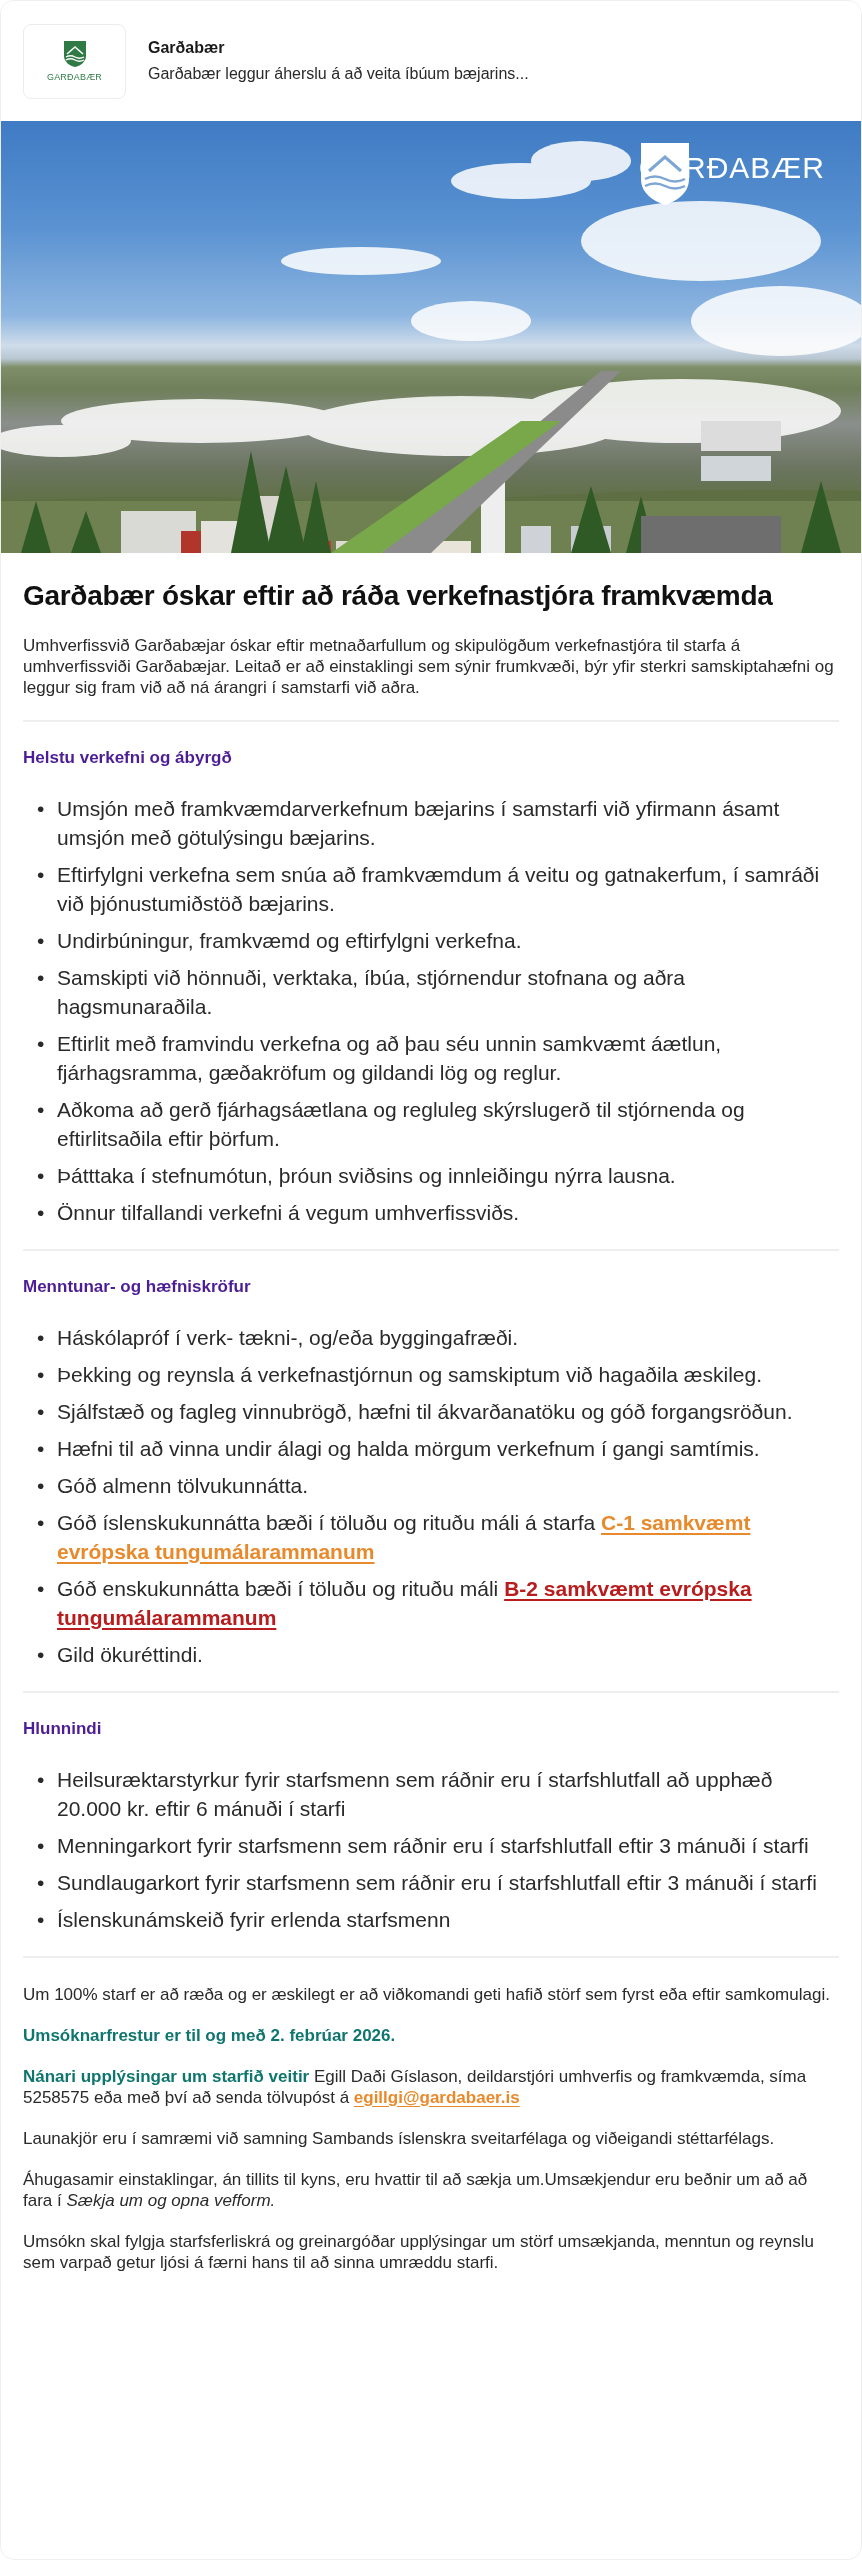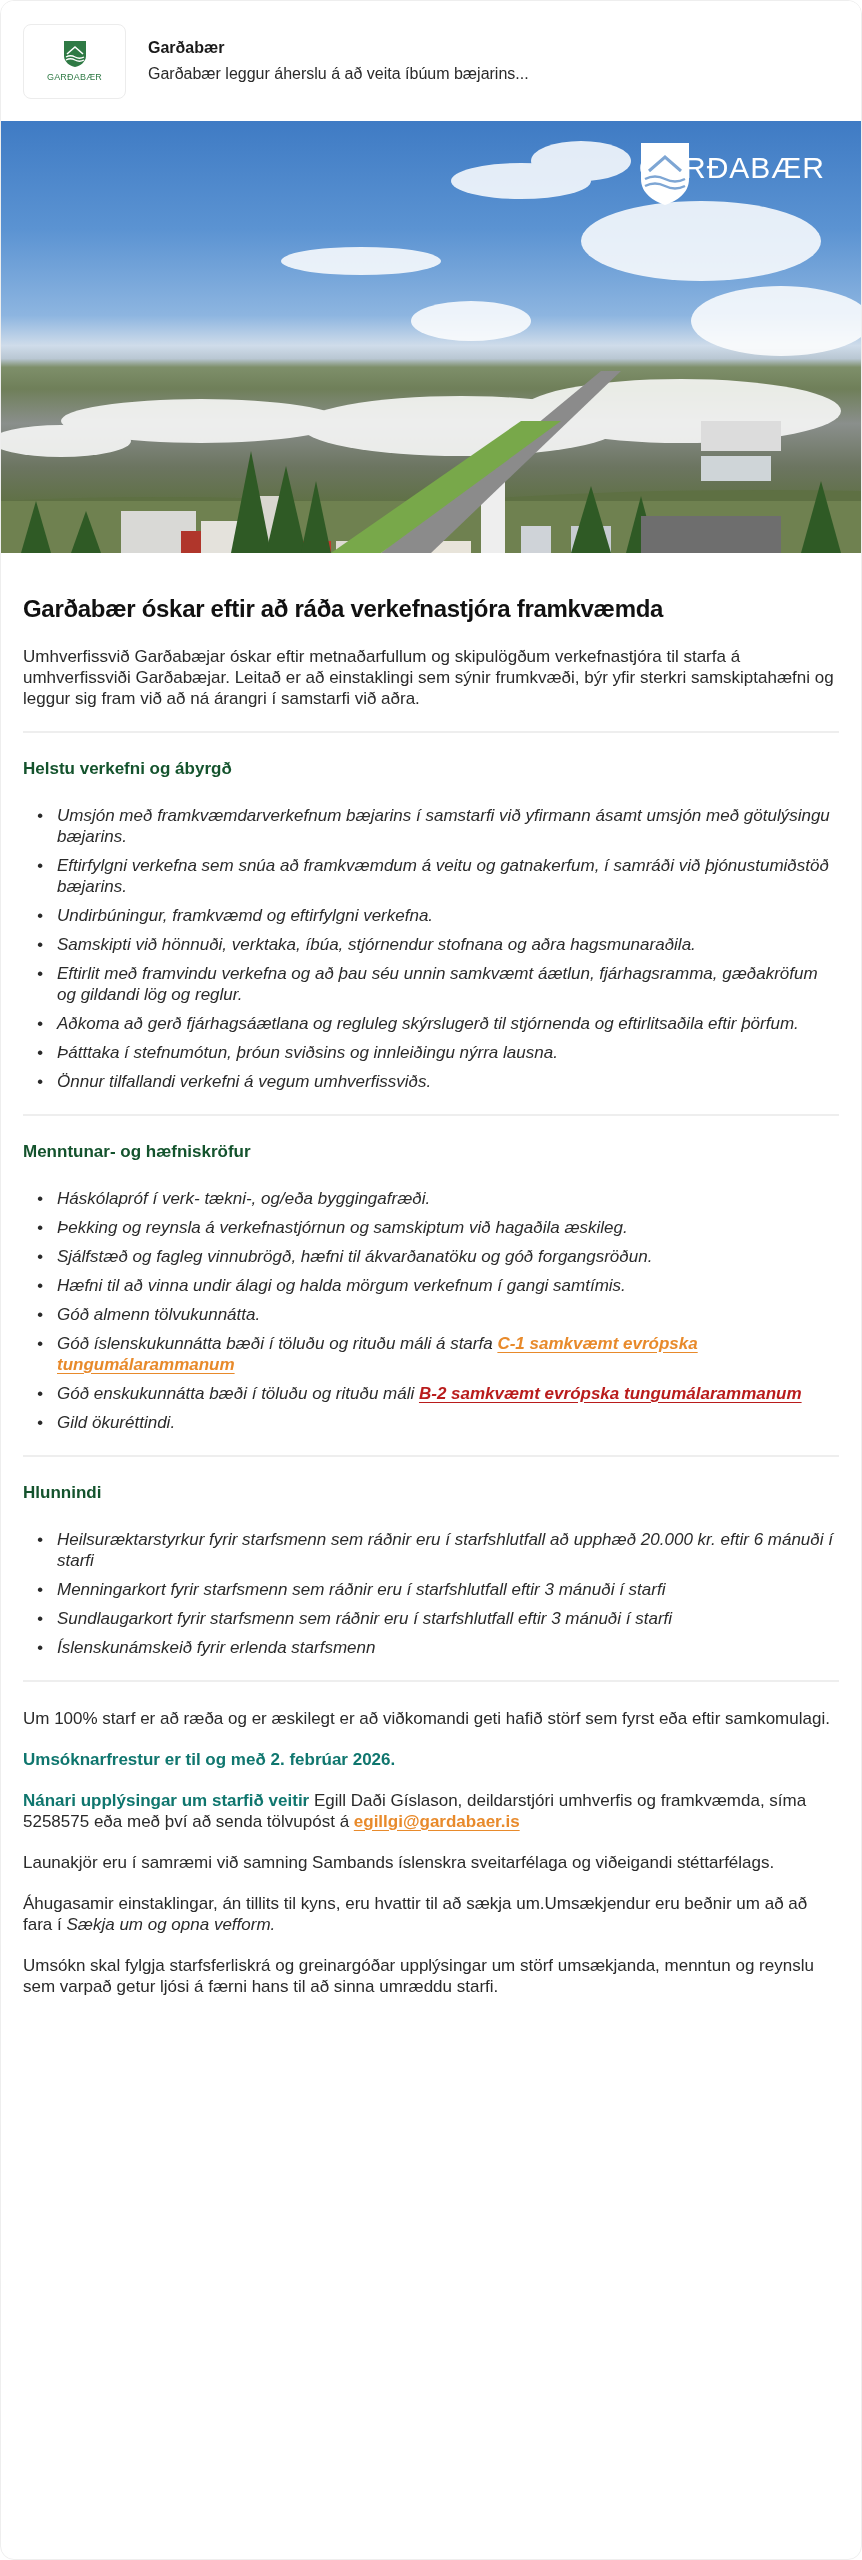--- a/index.html
+++ b/index.html
@@ -19,27 +19,27 @@
   
   .hero { width: 862px; height: 432px; position: relative; overflow: hidden;
     background: linear-gradient(180deg, #3f7bc4 0%, #5b93d2 25%, #8db5e0 45%, #cfdcea 52%, #b9c7d3 55%, #7e8f6a 57%, #6f7f59 62%, #8a8f8c 70%, #6c7561 80%, #5d7040 90%, #4f6530 100%); }
   .hero svg { position: absolute; inset: 0; }
   .hero-logo { position: absolute; right: 38px; top: 20px; display: flex; flex-direction: column; align-items: center; }
   .hero-logo .hero-shield { width: 52px; height: 66px; }
   .hero-logo .hero-logo-text { color: #fff; font-size: 30px; letter-spacing: 1px; margin-top: 10px; font-family: "Liberation Sans", sans-serif; }
 
   
   .content { padding: 0 22px; }
-  h1.title { font-size: 24px; font-weight: bold; color: #111; margin-top: 42px; line-height: 1.2; letter-spacing: -0.3px; }
+  h1.title { font-size: 28px; font-weight: bold; color: #111; margin-top: 26px; line-height: 1.2; letter-spacing: -0.3px; }
   p.body { font-size: 17px; line-height: 21px; color: #2a2a2a; }
   .intro { margin-top: 22px; }
   .divider { height: 2px; background: #eeeeee; margin: 22px 0 26px; }
-  h3.section-title { font-size: 17px; font-weight: bold; color: #14532d; margin-bottom: 26px; }
+  h3.section-title { font-size: 17px; font-weight: bold; color: #4c1d95; margin-bottom: 26px; }
   ul.bullets { list-style: none; padding-left: 14px; }
-  ul.bullets li { position: relative; padding-left: 20px; font-size: 17px; line-height: 21px; color: #2a2a2a; margin-bottom: 8px; font-style: italic; }
+  ul.bullets li { position: relative; padding-left: 20px; font-size: 21px; line-height: 29px; color: #2a2a2a; margin-bottom: 8px; }
   ul.bullets li::before { content: "•"; position: absolute; left: 0; top: 0; color: #2a2a2a; }
   a.link { color: #e88a2b; font-weight: bold; text-decoration: underline; text-underline-offset: 3px; }
   .para { margin-bottom: 20px; }
   strong { color: #0f766e; }
   em { font-style: italic; }
 </style>
 </head>
 <body>
 
 <div class="page">

